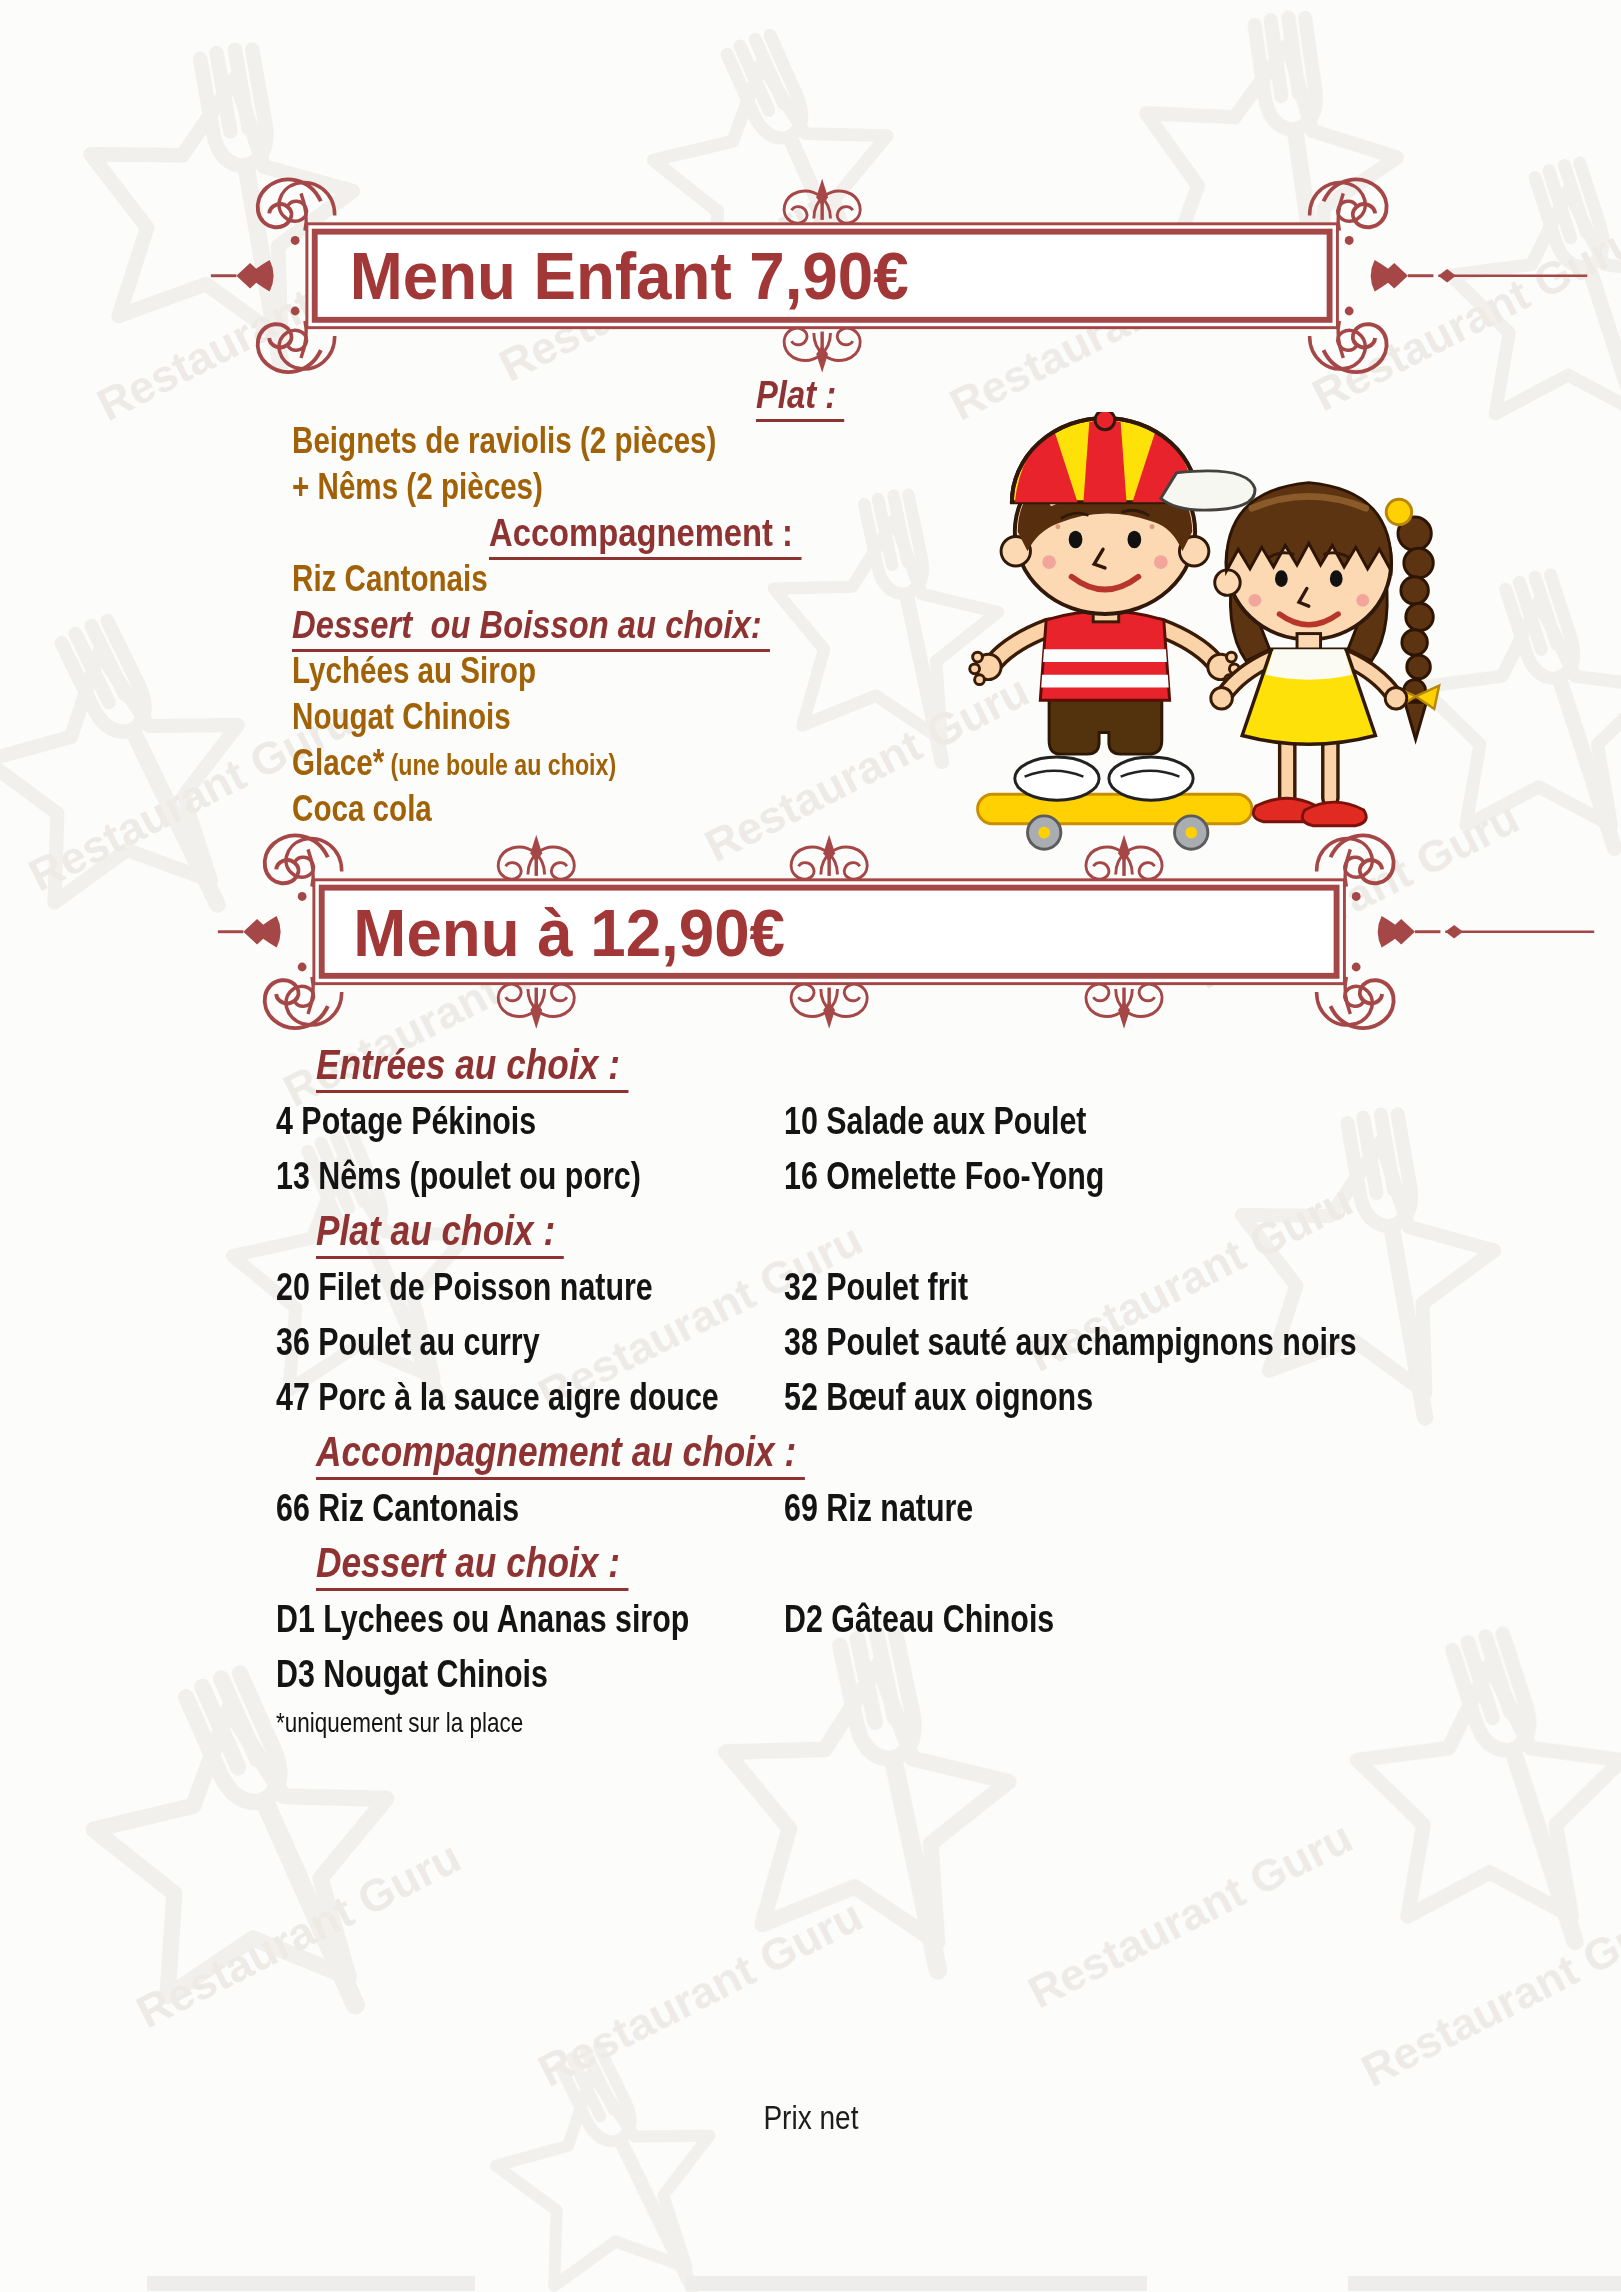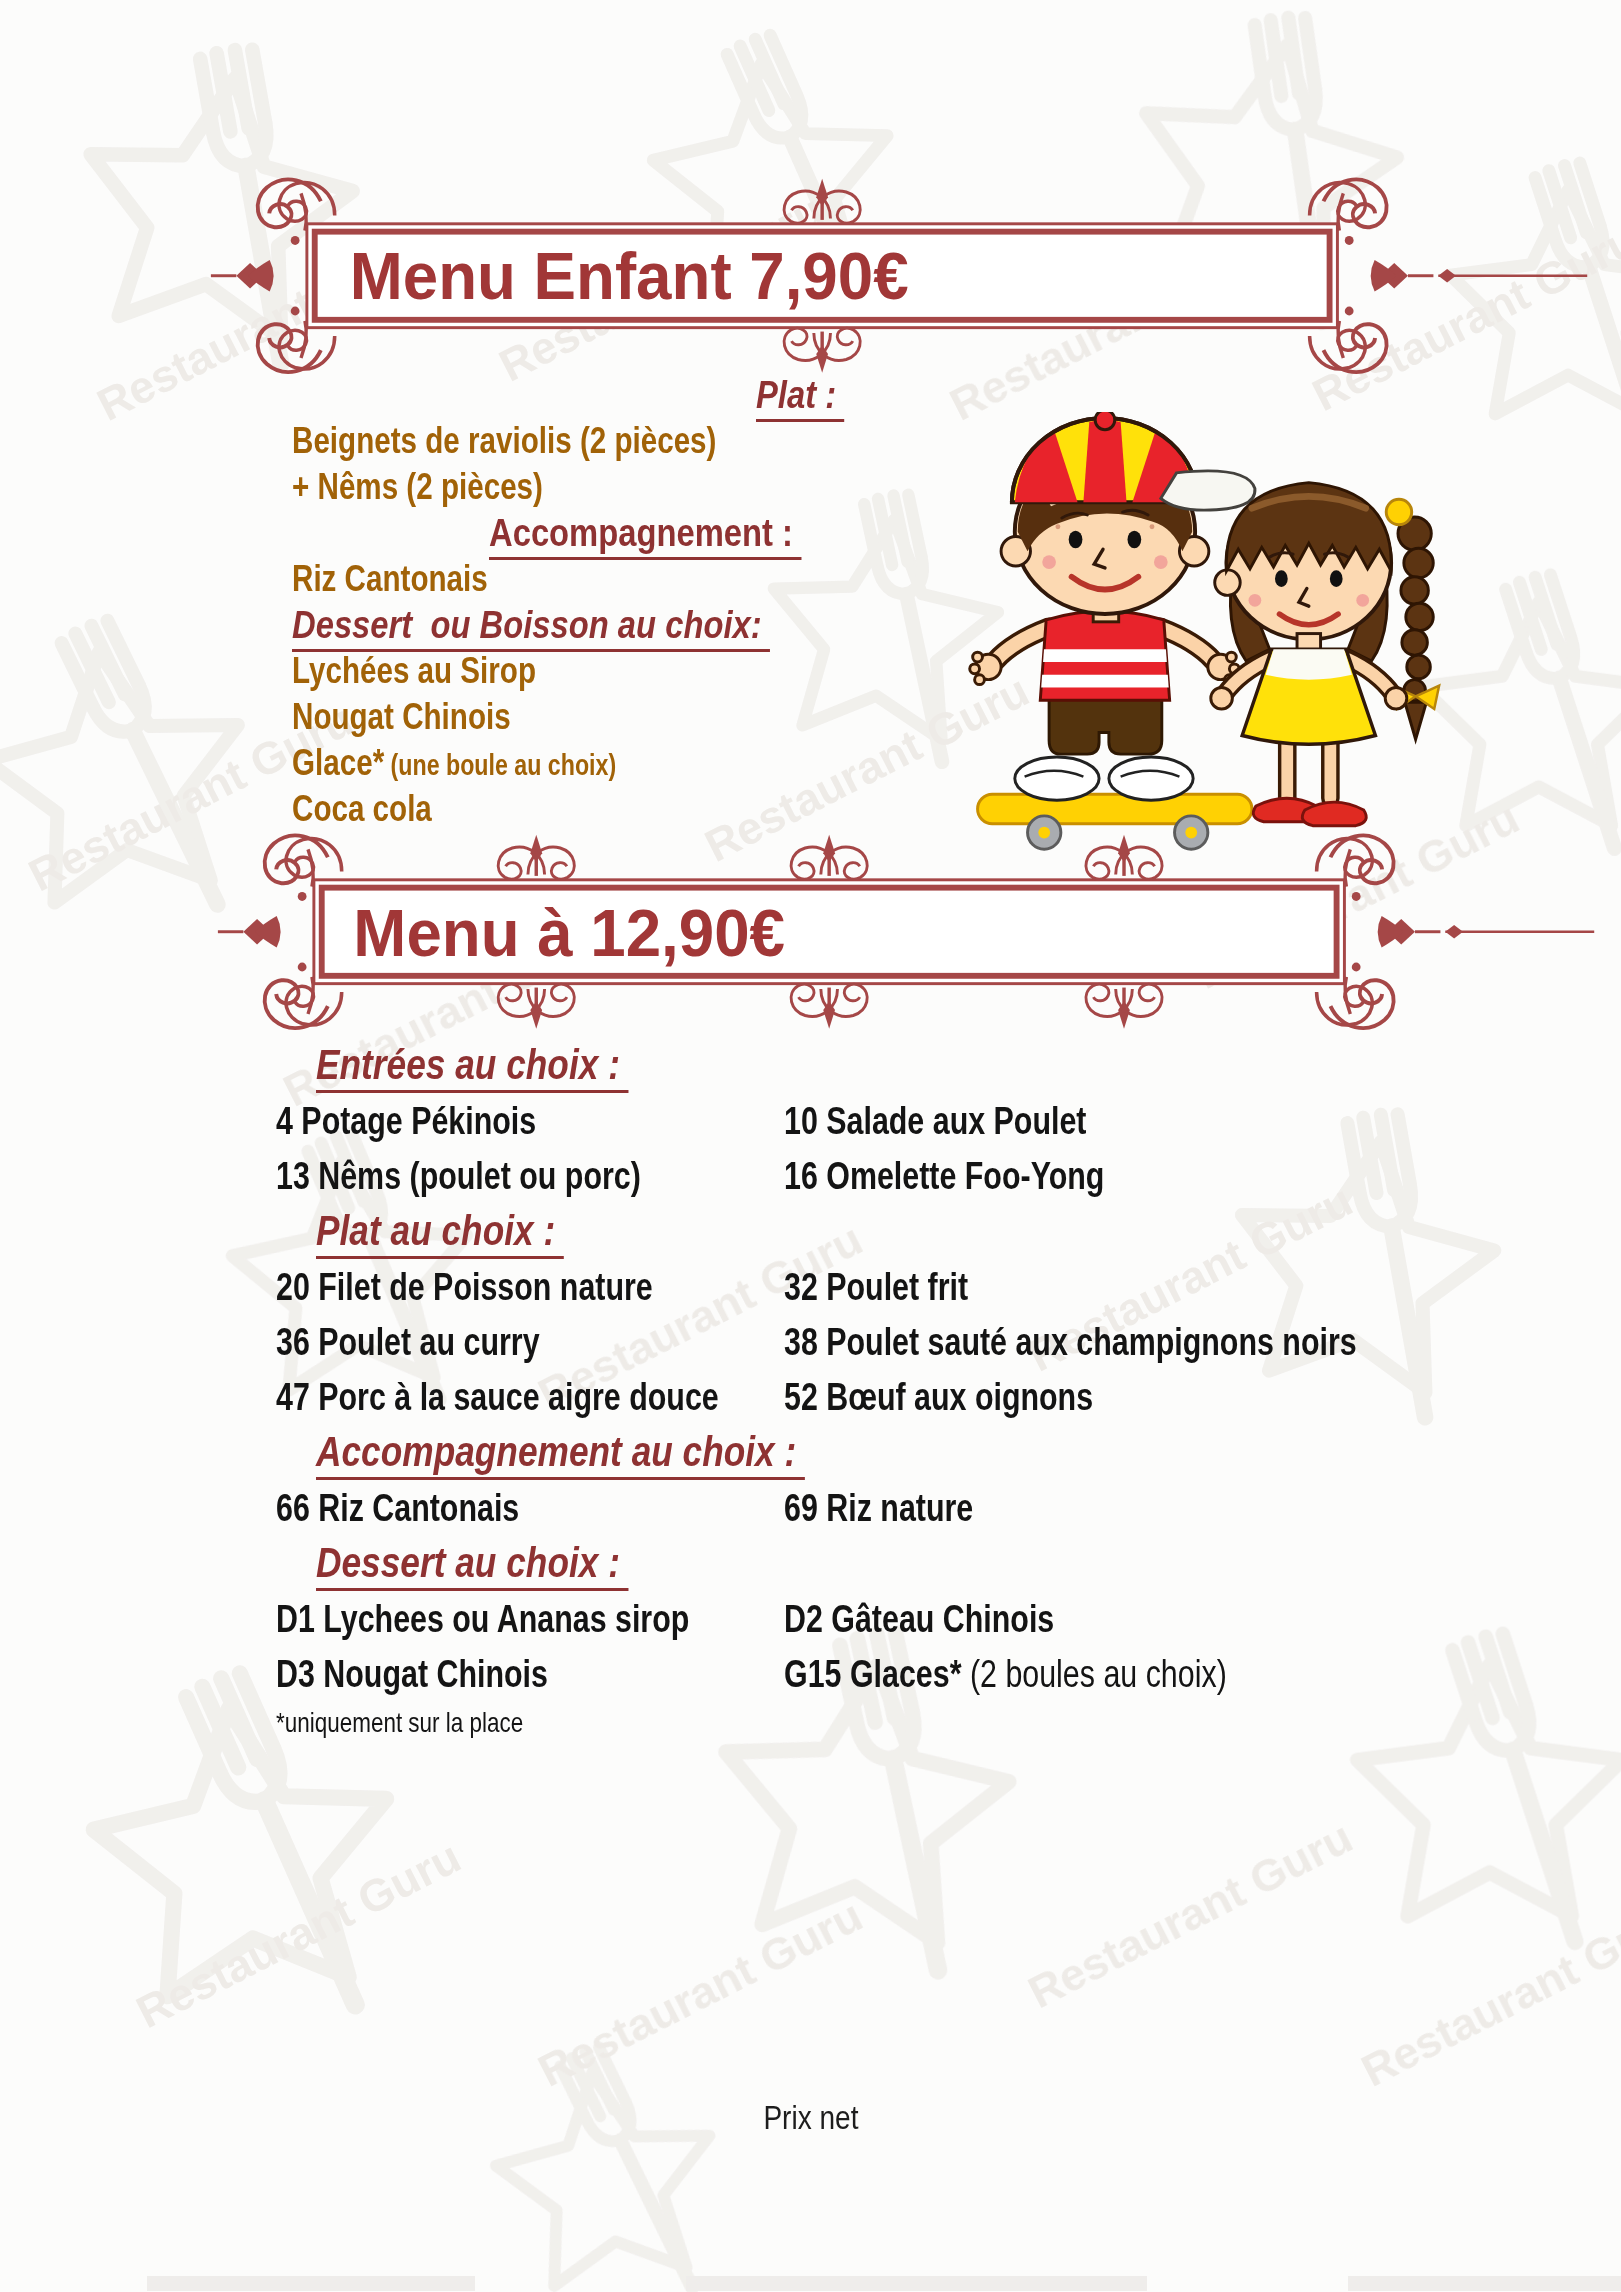--- a/index.html
+++ b/index.html
@@ -286,21 +286,20 @@
         <div class="m2-cell"><span class="tx">66 Riz Cantonais</span></div>
         <div class="m2-cell"><span class="tx">69 Riz nature</span></div>
       </div>
       <div class="m2-heading"><span class="hx">Dessert au choix :</span></div>
       <div class="m2-row">
         <div class="m2-cell"><span class="tx">D1 Lychees ou Ananas sirop</span></div>
         <div class="m2-cell"><span class="tx">D2 Gâteau Chinois</span></div>
       </div>
       <div class="m2-row">
         <div class="m2-cell"><span class="tx">D3 Nougat Chinois</span></div>
-        <div class="m2-cell"><span class="tx"><b>G15 Glaces*</b><span class="reg"> (2 boules au choix)</span></span></div>
       </div>
     </div>
 
   <div class="footnote">
     <span class="tx">*uniquement sur la place</span>
   </div>
 
   <div class="price">
     <span class="px">Prix net</span>
   </div>

